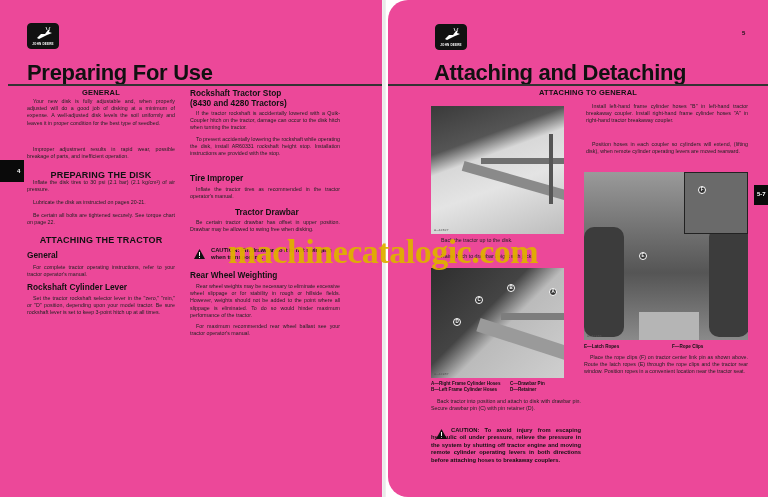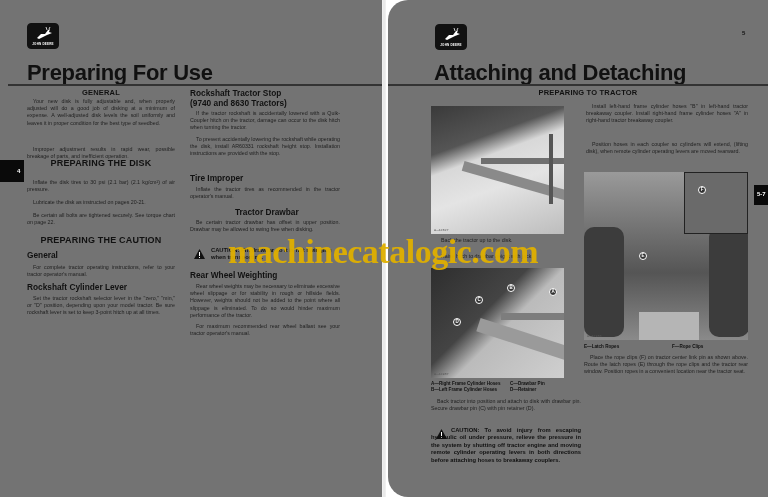--- a/index.html
+++ b/index.html
@@ -1,19 +1,19 @@
 <!DOCTYPE html>
 <html><head>
 <meta charset="utf-8">
 <style>
   * { box-sizing: border-box; margin: 0; padding: 0; }
   html, body { width: 768px; height: 497px; overflow: hidden; background: #fff; }
   body { font-family: "Liberation Sans", sans-serif; color: #111; position: relative; }
 
-  .page { position: absolute; top: 0; height: 497px; background: #737373; }
+  .page { position: absolute; top: 0; height: 497px; background: #ec4899; }
   .page-left { left: 0; width: 384px; }
   .page-right { left: 388px; width: 412px; border-radius: 20px; }
   .gutter { position: absolute; left: 382px; top: 0; width: 4px; height: 497px; background: linear-gradient(to right, #f2f2f2, #e6e6e6, #f2f2f2); }
 
   .logo { position: absolute; width: 32px; height: 26px; background: #111; border-radius: 4px; border: 1px solid #111; }
   .logo svg { position: absolute; left: 6px; top: 3px; }
   .logo .logo-text { position: absolute; bottom: 2px; left: 0; width: 100%; text-align: center; color: #fff; font-size: 3px; font-weight: bold; letter-spacing: 0.2px; }
 
   .page-title { position: absolute; font-weight: bold; font-size: 22px; letter-spacing: -0.3px; color: #111; }
   .title-rule { position: absolute; height: 1.5px; background: #333; }
@@ -50,34 +50,34 @@
 
   <div class="page-title" style="left:27px; top:60px;">Preparing For Use</div>
   <div class="title-rule" style="left:8px; top:84px; width:376px;"></div>
 
   <div class="side-tab" style="left:0; top:160px; width:24px; height:22px; padding:8px 0 0 17px;">4</div>
 
   <div class="sec-head" style="left:27px; top:88px; width:148px;">GENERAL</div>
   <div class="para" style="left:27px; top:98px; width:148px;">Your new disk is fully adjustable and, when properly adjusted will do a good job of disking at a minimum of expense. A well-adjusted disk levels the soil uniformly and leaves it in proper condition for the best type of seedbed.</div>
   <div class="para" style="left:27px; top:146px; width:148px;">Improper adjustment results in rapid wear, possible breakage of parts, and inefficient operation.</div>
 
-  <div class="sec-head sec-head-lg" style="left:27px; top:158px; width:148px;">PREPARING THE DISK</div>
+  <div class="sec-head sec-head-lg" style="left:27px; top:170px; width:148px;">PREPARING THE DISK</div>
   <div class="para" style="left:27px; top:179px; width:148px;">Inflate the disk tires to 30 psi (2.1 bar) (2.1 kg/cm²) of air pressure.</div>
   <div class="para" style="left:27px; top:199px; width:148px;">Lubricate the disk as instructed on pages 20-21.</div>
   <div class="para" style="left:27px; top:212px; width:148px;">Be certain all bolts are tightened securely. See torque chart on page 22.</div>
 
-  <div class="sec-head sec-head-lg" style="left:27px; top:235px; width:148px;">PREPARING THE CAUTION</div>
+  <div class="sec-head sec-head-lg" style="left:27px; top:235px; width:148px;">ATTACHING THE TRACTOR</div>
   <div class="sub-head" style="left:27px; top:250px;">General</div>
   <div class="para" style="left:27px; top:264px; width:148px;">For complete tractor operating instructions, refer to your tractor operator's manual.</div>
   <div class="sub-head" style="left:27px; top:282px;">Rockshaft Cylinder Lever</div>
   <div class="para" style="left:27px; top:295px; width:148px;">Set the tractor rockshaft selector lever in the "zero," "min," or "D" position, depending upon your model tractor. Be sure rockshaft lever is set to keep 3-point hitch up at all times.</div>
 
   <div class="sub-head" style="left:190px; top:88px;">
     <div>Rockshaft Tractor Stop</div>
-    <div>(9740 and 8630 Tractors)</div>
+    <div>(8430 and 4280 Tractors)</div>
   </div>
   <div class="para" style="left:190px; top:110px; width:150px;">If the tractor rockshaft is accidentally lowered with a Quik-Coupler hitch on the tractor, damage can occur to the disk hitch when turning the tractor.</div>
   <div class="para" style="left:190px; top:136px; width:150px;">To prevent accidentally lowering the rockshaft while operating the disk, install AR60331 rockshaft height stop. Installation instructions are provided with the stop.</div>
 
   <div class="sub-head" style="left:190px; top:173px;">Tire Improper</div>
   <div class="para" style="left:190px; top:186px; width:150px;">Inflate the tractor tires as recommended in the tractor operator's manual.</div>
 
   <div class="sub-head" style="left:190px; top:207px;margin-left:45px;">Tractor Drawbar</div>
   <div class="para" style="left:190px; top:219px; width:150px;">Be certain tractor drawbar has offset in upper position. Drawbar may be allowed to swing free when disking.</div>
 
@@ -100,21 +100,21 @@
     <svg width="20" height="14" viewBox="0 0 20 14">
       <path d="M3 11 L7 7 L11 7 L14 3 L16 2 L15 5 L18 6 L13 8 L9 10 L5 12 Z" fill="#fff"></path>
       <path d="M13 3 L12 0 M15 2 L16 0" stroke="#fff" stroke-width="0.8"></path>
     </svg>
     <div class="logo-text">JOHN DEERE</div>
   </div>
   <div class="page-num" style="left:354px; top:30px;">5</div>
 
   <div class="page-title" style="left:46px; top:60px;">Attaching and Detaching</div>
   <div class="title-rule" style="left:0; top:84px; width:384px;"></div>
-  <div class="sec-head" style="left:120px; top:88px; width:160px;">PREPARING TO TRACTOR</div>
+  <div class="sec-head" style="left:120px; top:88px; width:160px;">ATTACHING TO GENERAL</div>
 
   <div class="side-tab" style="left:366px; top:185px; width:18px; height:20px; padding:6px 0 0 3px;">5-7</div>
 
   <div class="photo" style="left:43px; top:106px; width:133px; height:128px; background: linear-gradient(160deg, #3a3a3a 0%, #555 28%, #d8d8d8 40%, #e4e4e4 60%, #bdbdbd 100%);">
     <div style="position:absolute; left:30px; top:70px; width:110px; height:10px; background:#8a8a8a; transform:rotate(16deg);"></div>
     <div style="position:absolute; left:50px; top:52px; width:90px; height:6px; background:#6f6f6f;"></div>
     <div style="position:absolute; left:118px; top:28px; width:4px; height:70px; background:#555;"></div>
     <div class="photo-code" style="left:3px; bottom:2px;">A-42527</div>
   </div>
   <div class="para" style="left:53px; top:237px; width:130px; text-indent:0;">Back the tractor up to the disk.</div>

